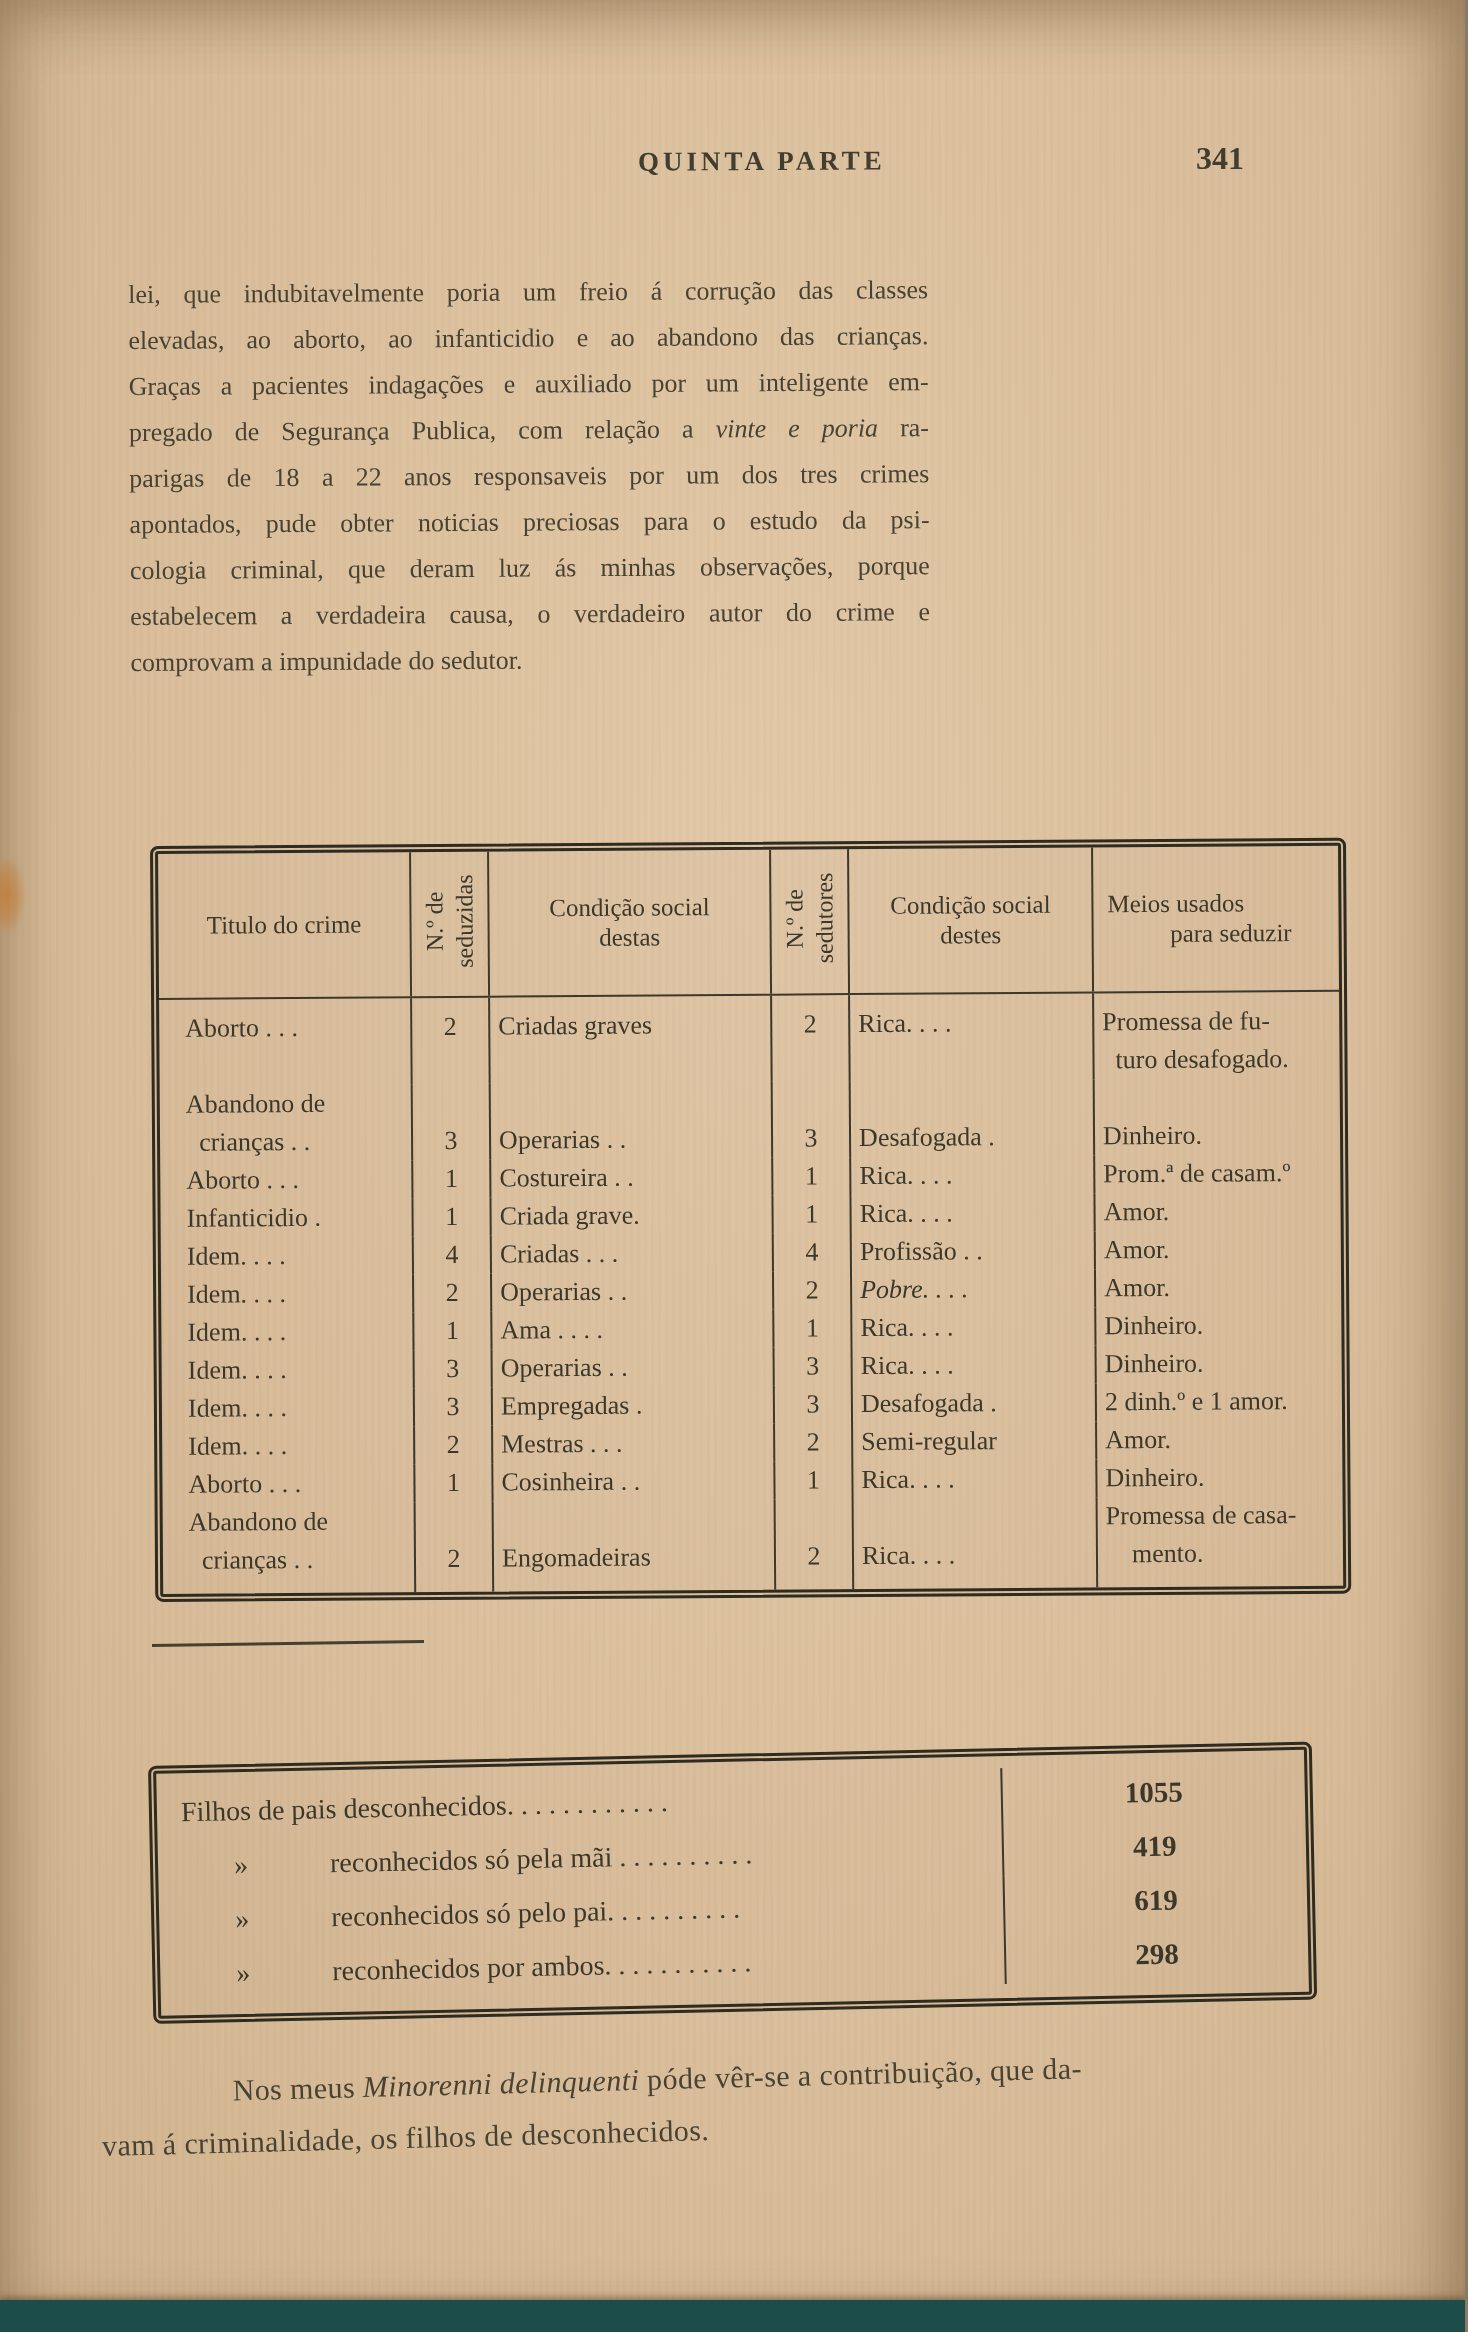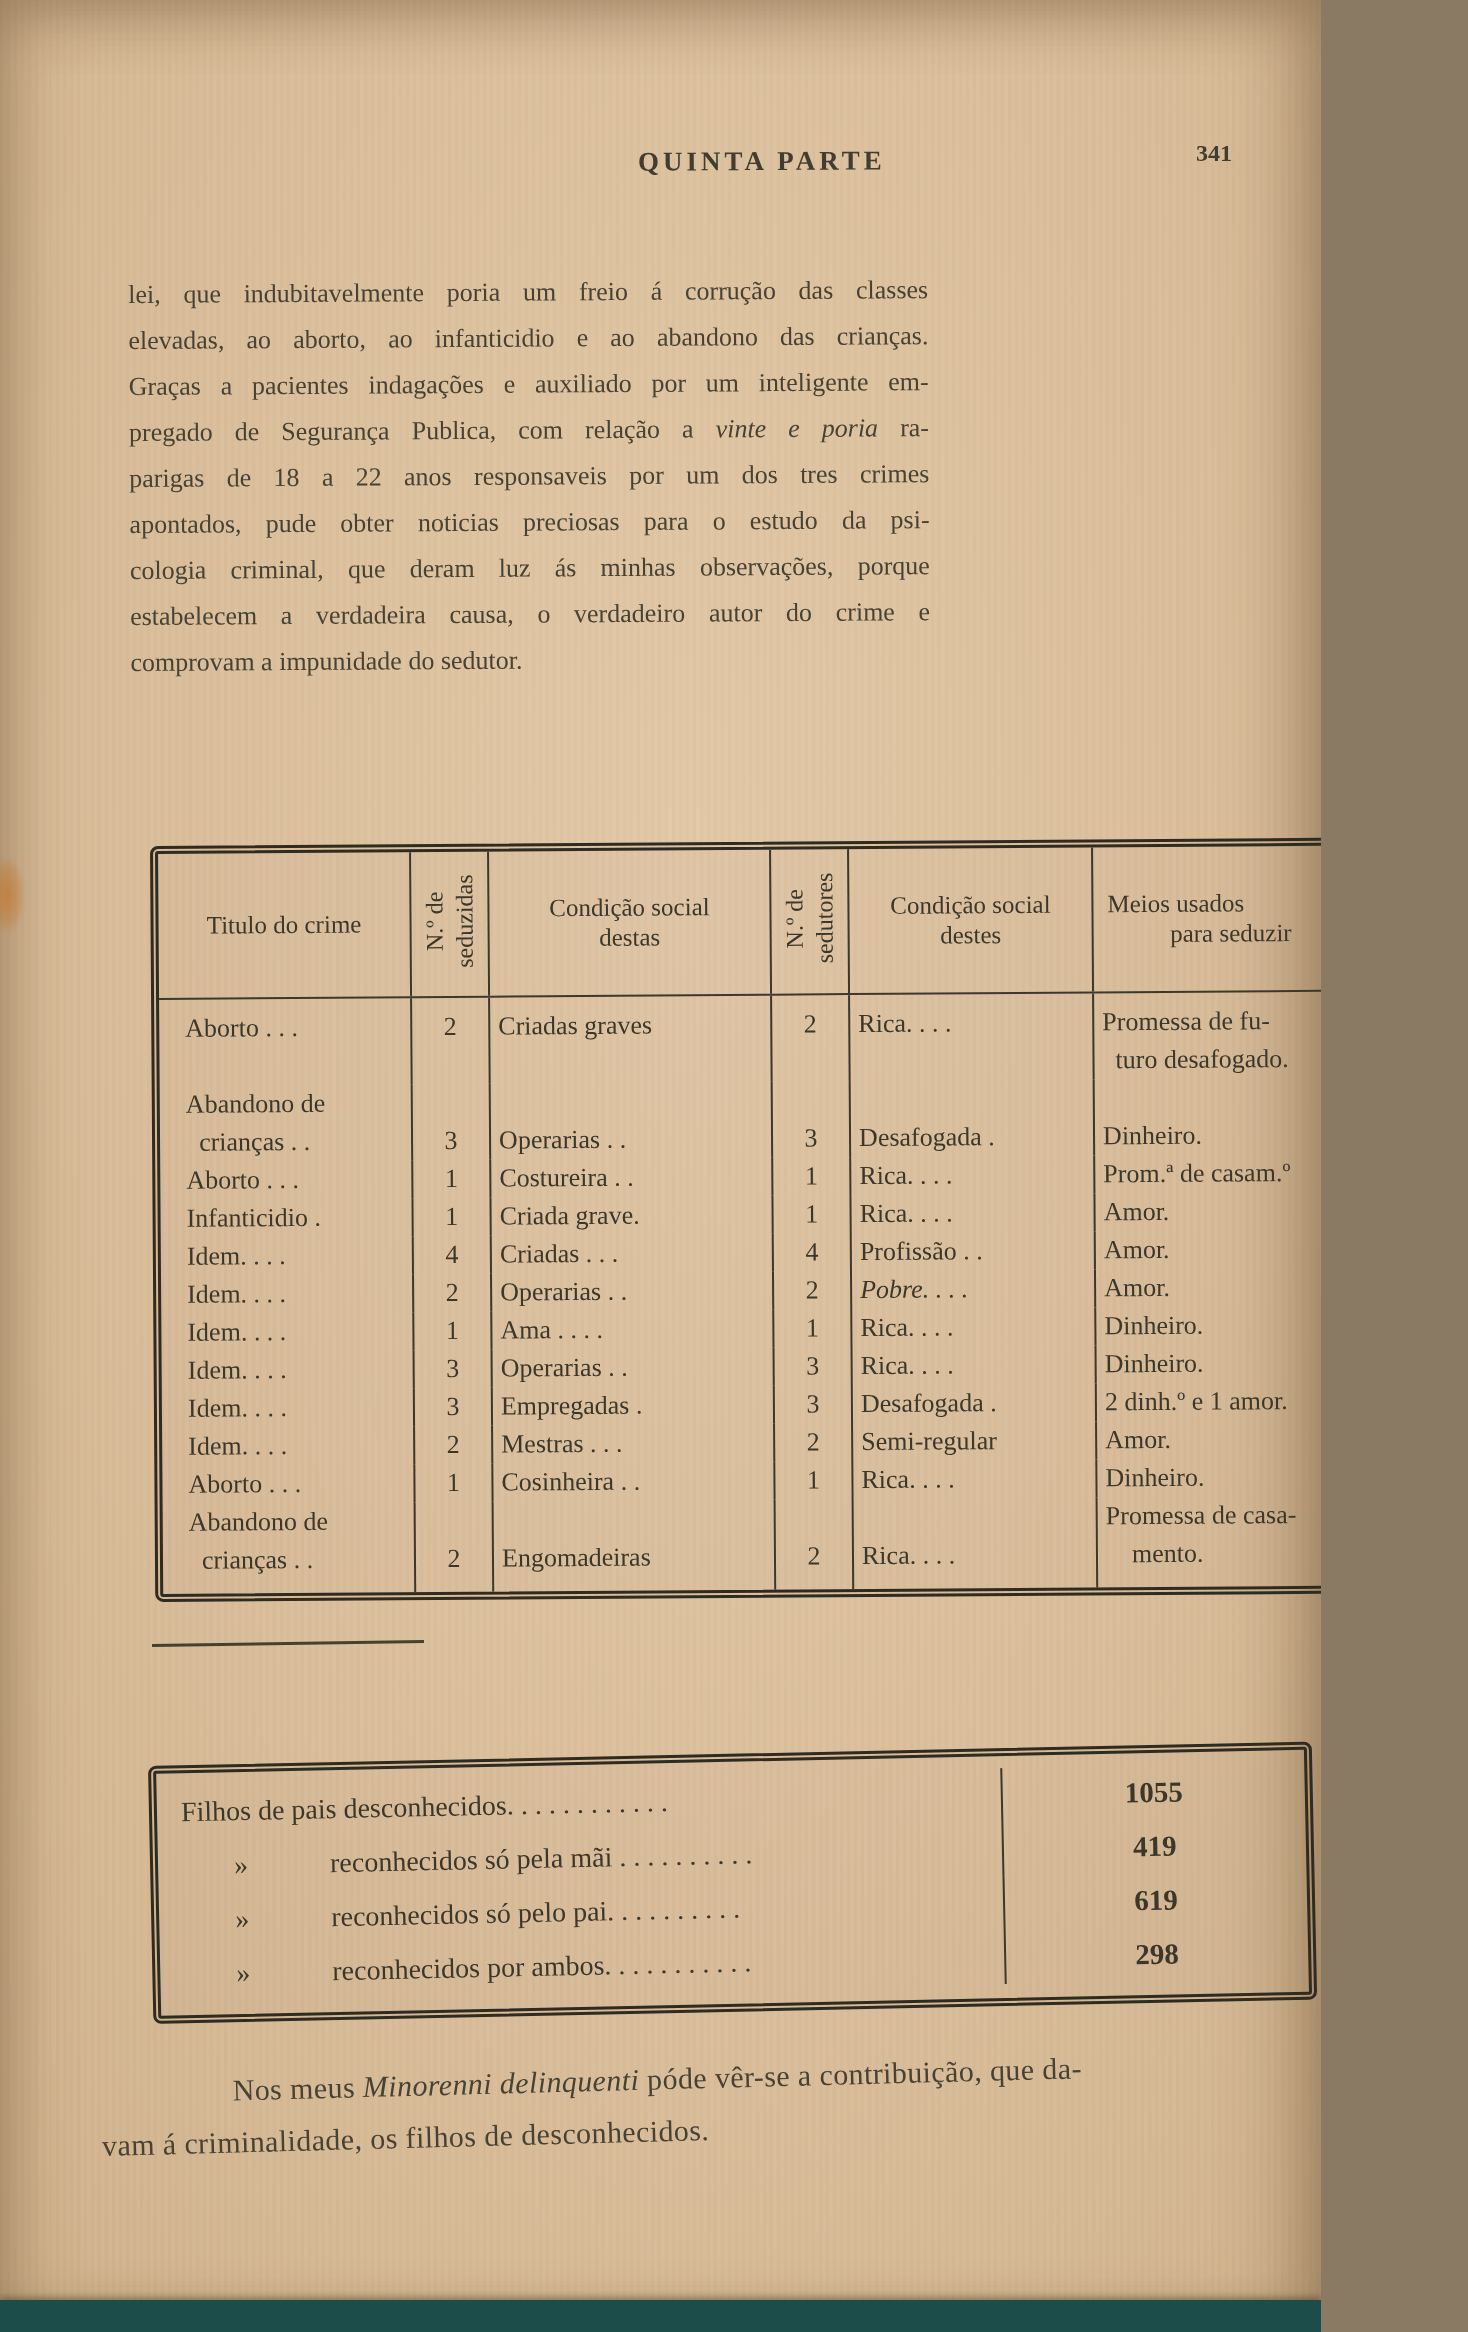--- a/index.html
+++ b/index.html
@@ -1,39 +1,39 @@
 <!DOCTYPE html>
 <html><head>
 <meta charset="utf-8">
 <style>
   html,body { margin:0; padding:0; }
   body { background:#8a7a63; font-family:"Liberation Serif","DejaVu Serif",serif; }
 
   .page {
-    position:relative; width:1321px; height:2332px; overflow:hidden;
+    position:relative; width:1465px; height:2332px; overflow:hidden;
     background:
       repeating-linear-gradient(90deg, rgba(90,60,30,0.02) 0 3px, rgba(255,255,255,0.015) 3px 7px),
       radial-gradient(ellipse at 52% 38%, #e2c8a7 0%, #dabe9b 55%, #cfb28c 100%);
     box-shadow:
       inset -36px 0 70px rgba(100,72,42,.28),
       inset 28px 0 60px rgba(100,72,42,.14),
       inset 0 26px 50px rgba(100,72,42,.16),
       inset 0 -18px 40px rgba(100,72,42,.16);
     color:#474234;
   }
 
   .stain {
     position:absolute; left:-10px; top:858px; width:34px; height:74px;
     background:radial-gradient(ellipse at center, rgba(198,110,28,.6) 0%, rgba(198,110,28,.25) 55%, rgba(198,110,28,0) 75%);
     border-radius:50%; filter:blur(2px);
   }
   .bottom-band { position:absolute; left:0; bottom:0; width:100%; height:32px; background:#1d4d4a; box-shadow:0 -3px 6px rgba(40,30,15,.35); }
 
   .running-title { position:absolute; left:638px; top:146px; font-size:27px; letter-spacing:4px; font-weight:bold; color:#413d30; transform:rotate(-.3deg); }
-  .page-number  { position:absolute; left:1196px; top:140px; font-size:24px; font-weight:bold; color:#413d30; }
+  .page-number  { position:absolute; left:1196px; top:140px; font-size:32px; font-weight:bold; color:#413d30; }
 
   .para1 { position:absolute; left:128px; top:272px; width:800px; font-size:26px; line-height:46px; transform:rotate(-.35deg); transform-origin:left top; }
   .para1 .tline { height:46px; overflow:visible; }
   .stretch { text-align:justify; text-align-last:justify; }
   .it { font-style:italic; }
 
   
   .crime-box {
     position:absolute; left:150px; top:846px; width:1196px;
     border:8px double #2e2b21; border-radius:8px;

